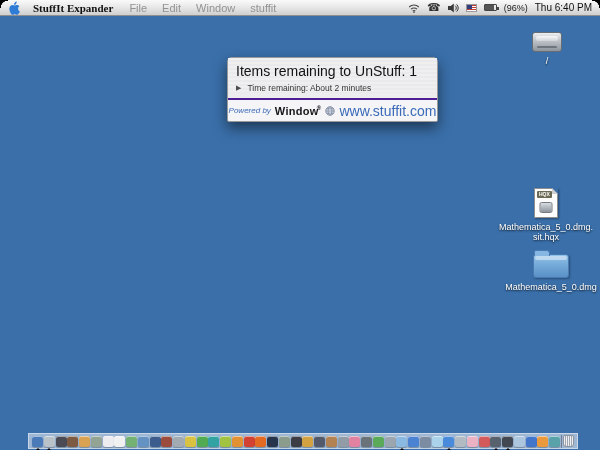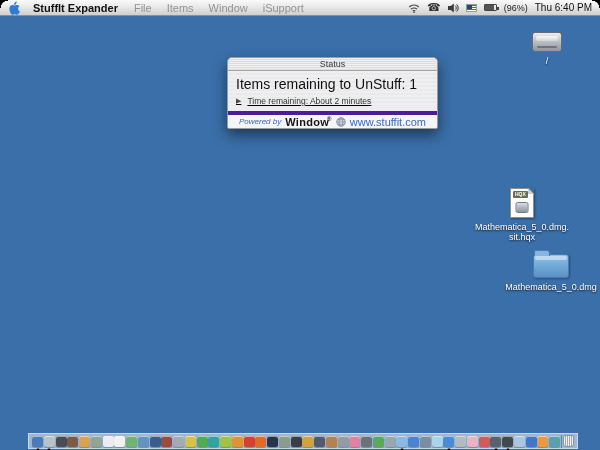--- a/index.html
+++ b/index.html
@@ -9,21 +9,21 @@
   
   .corner { position:absolute; top:0; width:8px; height:8px; z-index:60; }
   .corner.left  { left:0;  background:radial-gradient(circle at 100% 100%, rgba(0,0,0,0) 7px, #000 7.5px); }
   .corner.right { right:0; background:radial-gradient(circle at 0% 100%,  rgba(0,0,0,0) 7px, #000 7.5px); }
 
   
   .menubar { position:absolute; top:0; left:0; right:0; height:16px; z-index:50;
     background:linear-gradient(180deg,#fafafa 0%,#e9e9e9 45%,#cfcfcf 100%);
     border-bottom:1px solid #8f8f8f; display:flex; align-items:center; padding:0 8px; }
   .apple { width:13px; height:14px; display:flex; align-items:center; margin-right:12px; cursor:default; }
-  .appname { font-size:11px; font-weight:bold; color:#111; margin-right:16px; white-space:nowrap; }
+  .appname { font-size:11px; font-weight:bold; color:#111; margin-right:16px; white-space:nowrap;font-family:Liberation Serif, serif; }
   .menu-item { font-size:11px; color:#929292; margin-right:15px; white-space:nowrap; }
   .mb-right { margin-left:auto; display:flex; align-items:center; gap:7px; }
   .mb-icn { display:flex; align-items:center; }
   .phone-glyph { font-size:11px; color:#333; line-height:1; }
   .flag { width:11px; height:8px; position:relative; border:0.5px solid #999;
     background:repeating-linear-gradient(180deg,#bf3b33 0 1px,#fff 1px 2px); }
   .flag::before { content:""; position:absolute; top:0; left:0; width:5px; height:4px; background:#30407e; }
   .battery { width:13px; height:7px; border:1px solid #444; border-radius:1px; position:relative; }
   .battery::before { content:""; position:absolute; left:0; top:0; bottom:0; width:85%; background:#555; }
   .battery::after { content:""; position:absolute; right:-3px; top:1.5px; width:2px; height:3px; background:#444; }
@@ -42,29 +42,29 @@
     background:repeating-linear-gradient(180deg,#efeff0 0 2px,#eaeaec 2px 4px); }
   .items-line { font-size:14px; color:#111; margin:1px 0 4px 1px; }
   .prog-row { display:flex; align-items:center; }
   .prog-track { width:142px; height:9px; background:#fff; border:1px solid #9f9f9f;
     border-radius:4.5px; overflow:hidden; margin-right:7px; }
   .prog-fill { height:100%; border-radius:4px 0 0 4px;
     background:repeating-linear-gradient(90deg,#56a6dc 0 3px,#8ecdf0 3px 6px); }
   .btn-cancel { height:14px; padding:0 9px; font-size:9.5px; color:#111; line-height:12px;
     background:linear-gradient(180deg,#ffffff,#e6e6e6 45%,#cfcfcf); border:1px solid #939393;
     border-radius:7px; font-family:"Liberation Sans",sans-serif; }
-  .time-row { display:flex; align-items:center; margin:4px 0 5px 1px;text-decoration:underline; }
+  .time-row { display:flex; align-items:center; margin:4px 0 5px 1px; }
   .disclosure { font-size:7px; color:#4c4c4c; margin-right:6px; }
   .time-text { font-size:8.5px; color:#333; }
-  .dlg-footer { border-top:4px solid #4c1d95; background:#f5f5f7; border-radius:0 0 2px 2px;
-    height:17px; display:flex; align-items:center; justify-content:center; gap:4px; }
+  .dlg-footer { border-top:2px solid #4c1d95; background:#f5f5f7; border-radius:0 0 2px 2px;
+    height:23px; display:flex; align-items:center; justify-content:center; gap:4px; }
   .pb-label { font-size:8px; font-style:italic; color:#3a6ab8; }
   .brand { font-size:11px; font-weight:bold; color:#15151a; letter-spacing:0.3px; }
   .reg { font-size:6px; color:#15151a; vertical-align:super; margin-left:-2px; }
-  .site { font-size:11px; color:#3a6ab8;text-align:right; }
+  .site { font-size:14px; color:#3a6ab8;text-align:right; }
 
   
   .desk-icon { position:absolute; display:flex; flex-direction:column; align-items:center; z-index:10; }
   .icon-label { font-size:9px; color:#fff; text-align:center; line-height:1.15;
     text-shadow:0 1px 2px rgba(0,0,0,0.85); margin-top:4px; }
   .drive { width:30px; height:20px; border:1px solid #676d74; border-radius:3px;
     background:linear-gradient(180deg,#eceef0 0%,#c2c6cb 40%,#8e959d 100%); position:relative; }
   .drive::before { content:""; position:absolute; left:3px; right:3px; top:3px; height:5px;
     border-radius:2px; background:linear-gradient(180deg,#ffffff,#d5d8dc); opacity:.8; }
   .drive::after { content:""; position:absolute; left:4px; right:4px; bottom:3px; height:2px;
@@ -105,23 +105,23 @@
 
   <div class="menubar">
     <div class="apple">
       <svg width="13" height="14" viewBox="0 0 12 14">
         <path class="apple-path" d="M8.2 0.6 C8.3 1.5 8 2.3 7.5 2.9 C7 3.5 6.2 3.9 5.5 3.85 C5.4 3.1 5.7 2.3 6.2 1.7 C6.7 1.1 7.6 0.6 8.2 0.6 Z" fill="#2e7cd6"></path>
         <path class="apple-path" d="M9.6 7.4 C9.6 5.9 10.8 5.2 10.85 5.15 C10.1 4.1 9 3.95 8.6 3.93 C7.6 3.83 6.7 4.5 6.2 4.5 C5.7 4.5 4.95 3.95 4.1 3.97 C3 4 2 4.6 1.4 5.6 C0.25 7.6 1.1 10.6 2.2 12.2 C2.75 13 3.4 13.9 4.25 13.87 C5.05 13.83 5.35 13.35 6.35 13.35 C7.35 13.35 7.6 13.87 8.45 13.85 C9.35 13.83 9.9 13.05 10.45 12.25 C11.05 11.35 11.3 10.45 11.32 10.4 C11.3 10.39 9.62 9.75 9.6 7.4 Z" fill="#2e7cd6"></path>
       </svg>
     </div>
     <span class="appname">StuffIt Expander</span>
     <span class="menu-item">File</span>
-    <span class="menu-item">Items</span>
+    <span class="menu-item">Edit</span>
     <span class="menu-item">Window</span>
-    <span class="menu-item">iSupport</span>
+    <span class="menu-item">stuffit</span>
 
     <div class="mb-right">
       <span class="mb-icn">
         <svg width="12" height="10" viewBox="0 0 12 10">
           <path d="M1.2 4 A6.8 6.8 0 0 1 10.8 4" stroke="#454545" stroke-width="1.1" fill="none"></path>
           <path d="M3 6.2 A4.2 4.2 0 0 1 9 6.2" stroke="#454545" stroke-width="1.1" fill="none"></path>
           <path d="M4.7 8.2 A1.8 1.8 0 0 1 7.3 8.2" stroke="#454545" stroke-width="1.1" fill="none"></path>
           <circle cx="6" cy="9.2" r="0.8" fill="#454545"></circle>
         </svg>
       </span>
@@ -136,23 +136,20 @@
       <span class="flag"></span>
       <span class="battery"></span>
       <span class="batt-pct">(96%)</span>
       <span class="clock">Thu 6:40 PM</span>
     </div>
   </div>
   <div class="corner left"></div>
   <div class="corner right"></div>
 
   <div class="dialog">
-    <div class="titlebar">
-      <span>Status</span>
-    </div>
     <div class="dlg-body">
       <div class="items-line">Items remaining to UnStuff:  1</div>
       <div class="time-row">
         <span class="disclosure">▶</span>
         <span class="time-text">Time remaining:  About 2 minutes</span>
       </div>
     </div>
     <div class="dlg-footer">
       <span class="pb-label">Powered by</span>
       <span class="brand"><span>Window</span><span class="reg">®</span></span>
@@ -167,21 +164,21 @@
       </span>
       <span class="site">www.stuffit.com</span>
     </div>
   </div>
 
   <div class="desk-icon" style="left:513px; top:32px; width:68px;">
     <div class="drive"></div>
     <div class="icon-label">/</div>
   </div>
 
-  <div class="desk-icon" style="left:475px; top:188px; width:94px;">
+  <div class="desk-icon" style="left:499px; top:188px; width:94px;">
     <div class="doc">
       <span class="hqx-chip">HQX</span>
       <span class="mini-app"></span>
     </div>
     <div class="icon-label">
       <div>Mathematica_5_0.dmg.</div>
       <div>sit.hqx</div>
     </div>
   </div>
 

